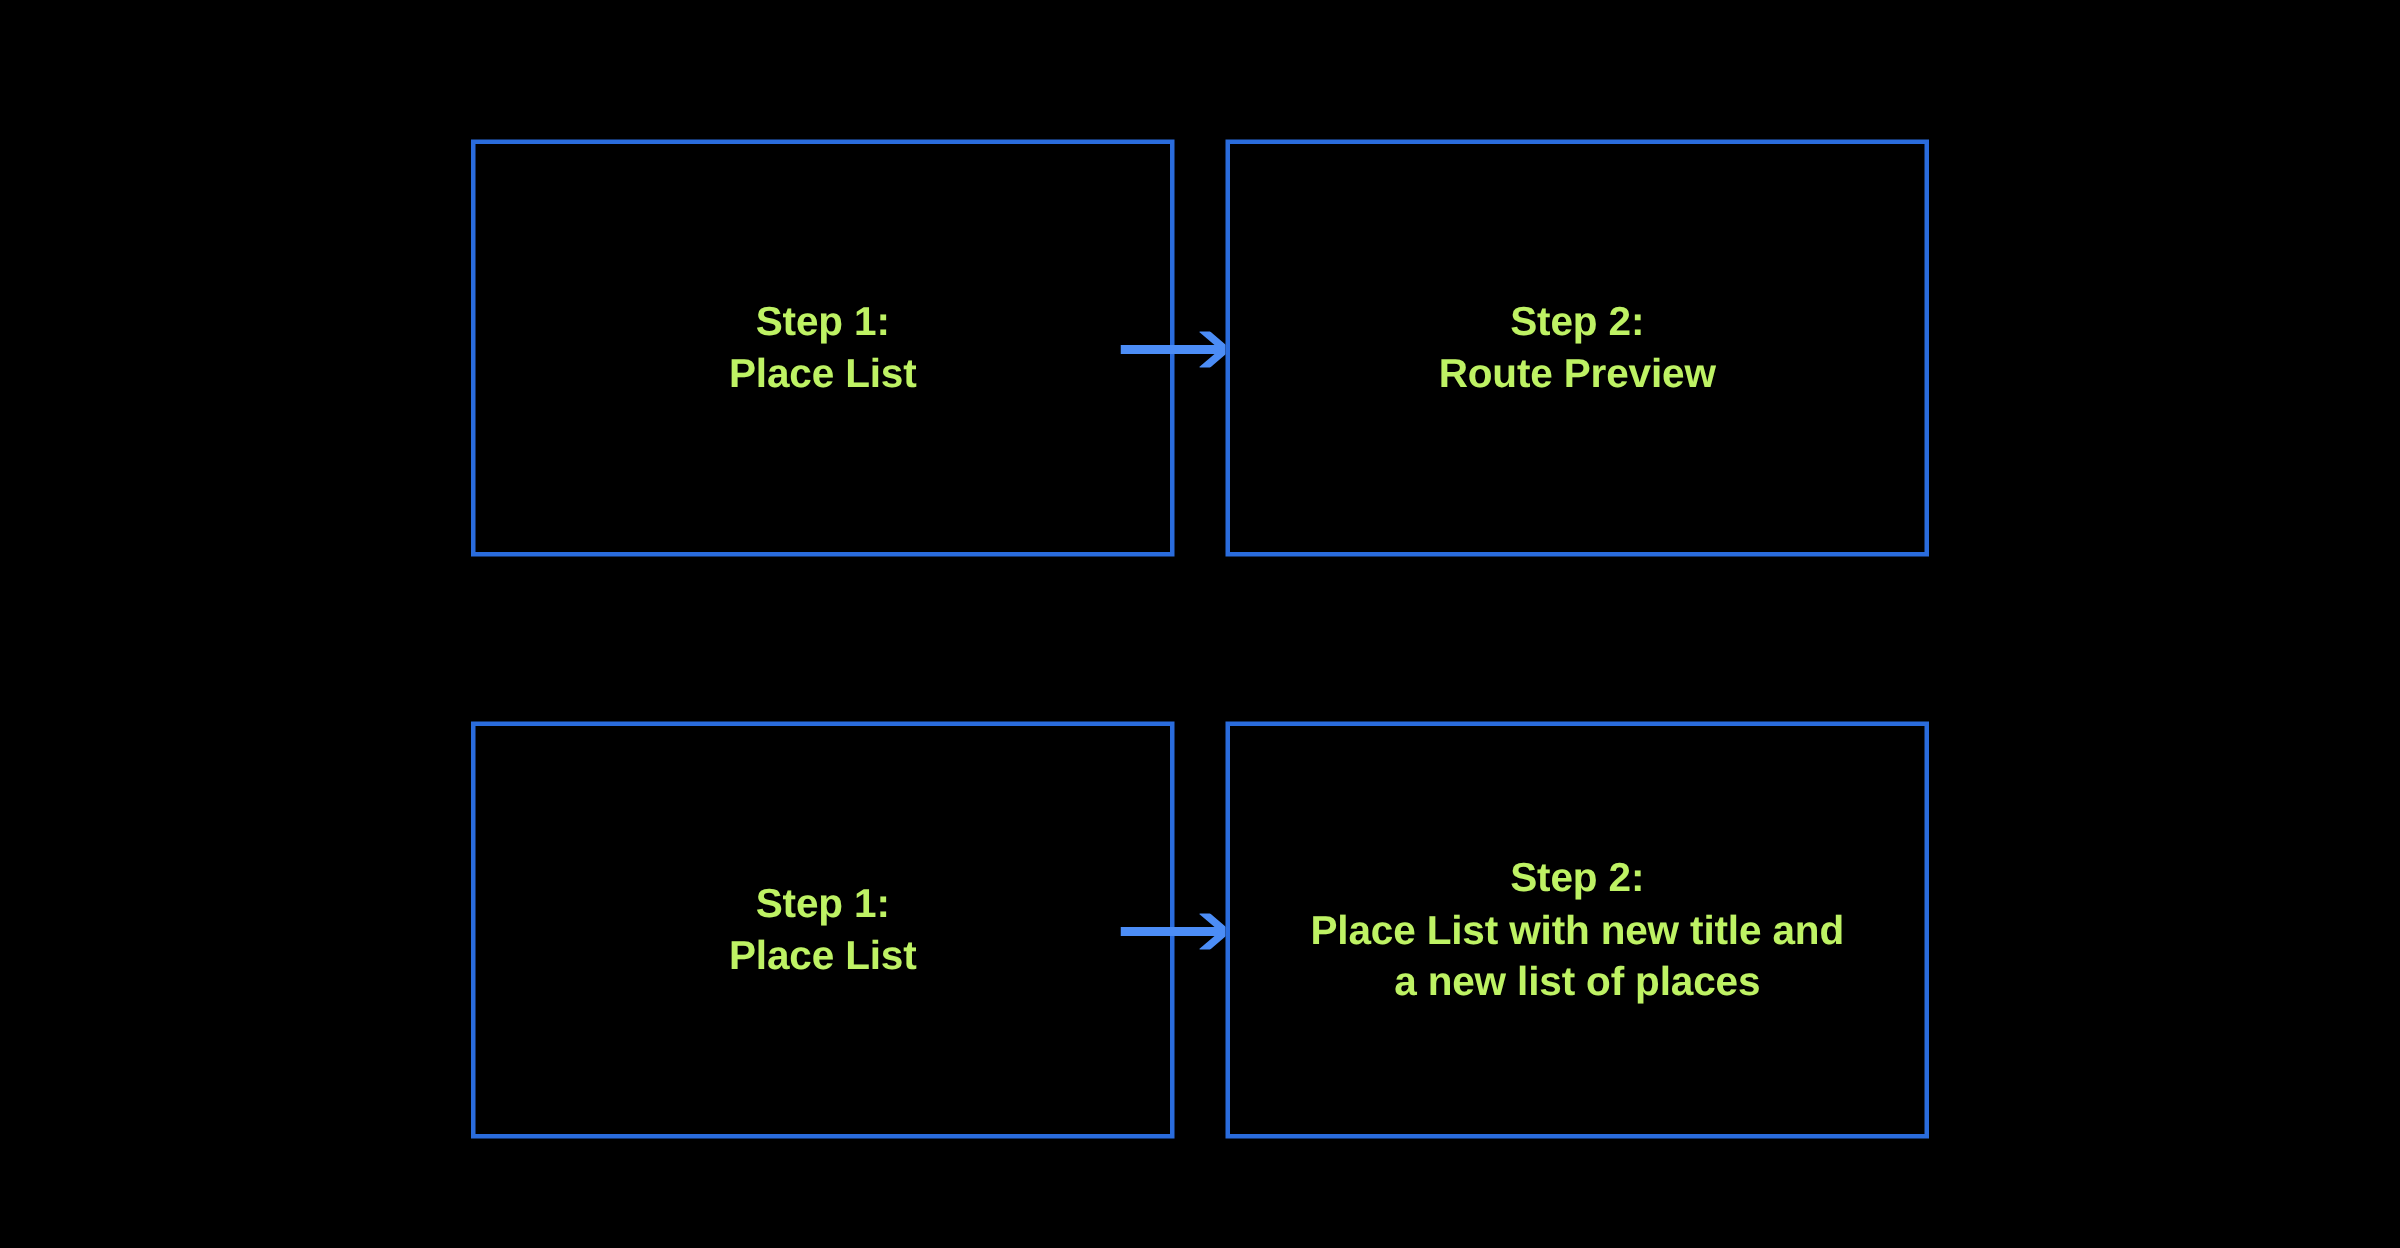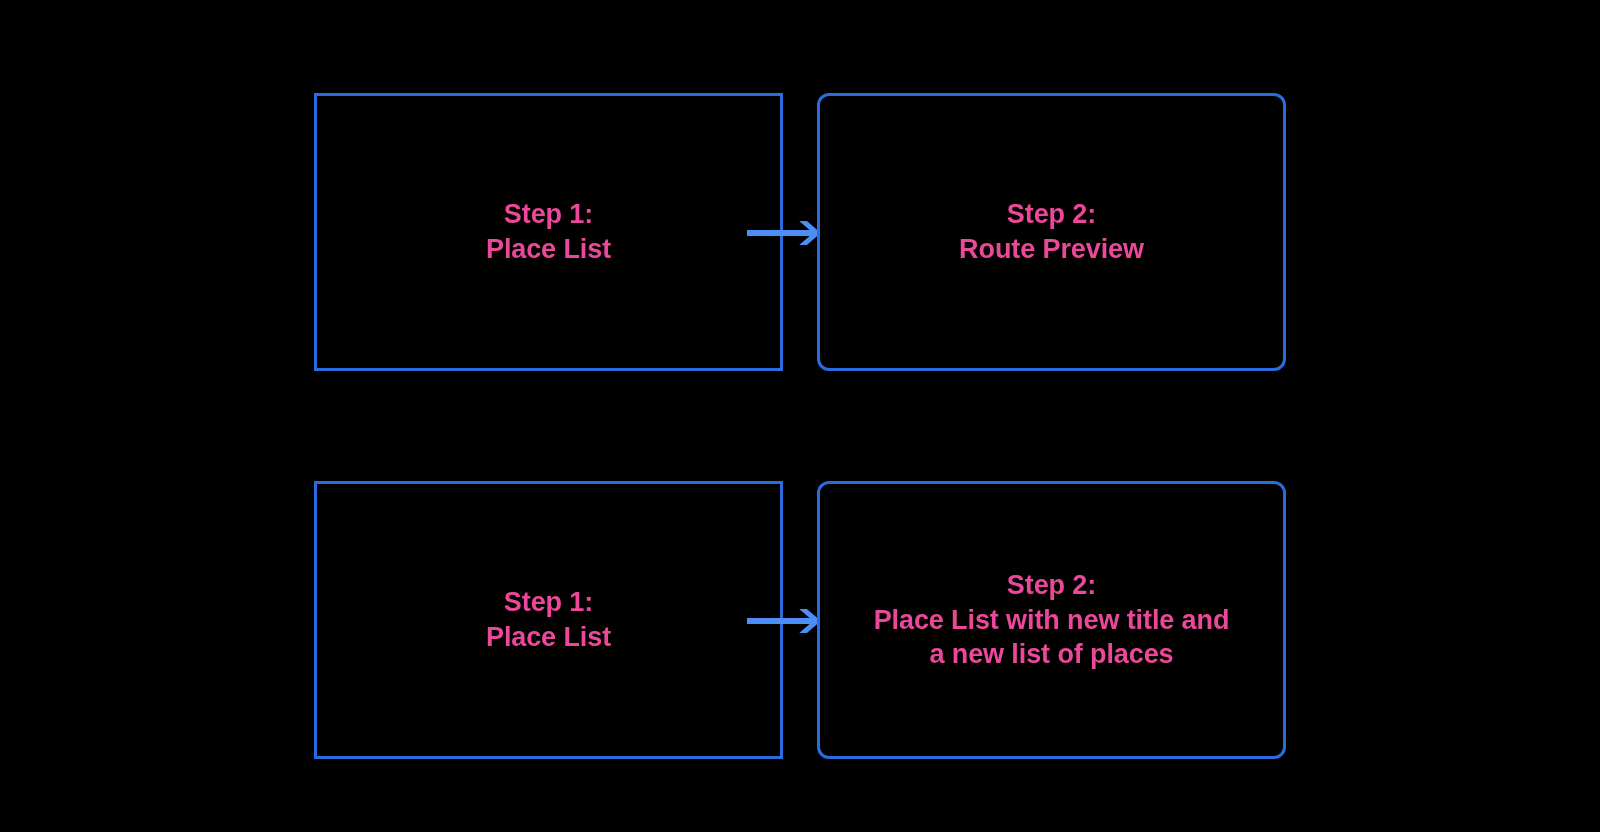--- a/index.html
+++ b/index.html
@@ -31,24 +31,24 @@
     height: 278px;
     box-sizing: border-box;
     border: 3px solid #2a6cdd;
     background: #000000;
     display: flex;
     align-items: center;
     justify-content: center;
     text-align: center;
   }
   .step-box.box-left  { left: 314px;  width: 469px; }
-  .step-box.box-right { left: 817px;  width: 469px; border-radius: 12px; }
+  .step-box.box-right { left: 817px;  width: 469px; }
 
   .step-label {
-    color: #ec4899;
+    color: #bef264;
     font-size: 27px;
     font-weight: bold;
     line-height: 1.28;
     letter-spacing: -0.1px;
     white-space: pre-line;
     padding: 0 10px;
   }
 
   
   .connector {

